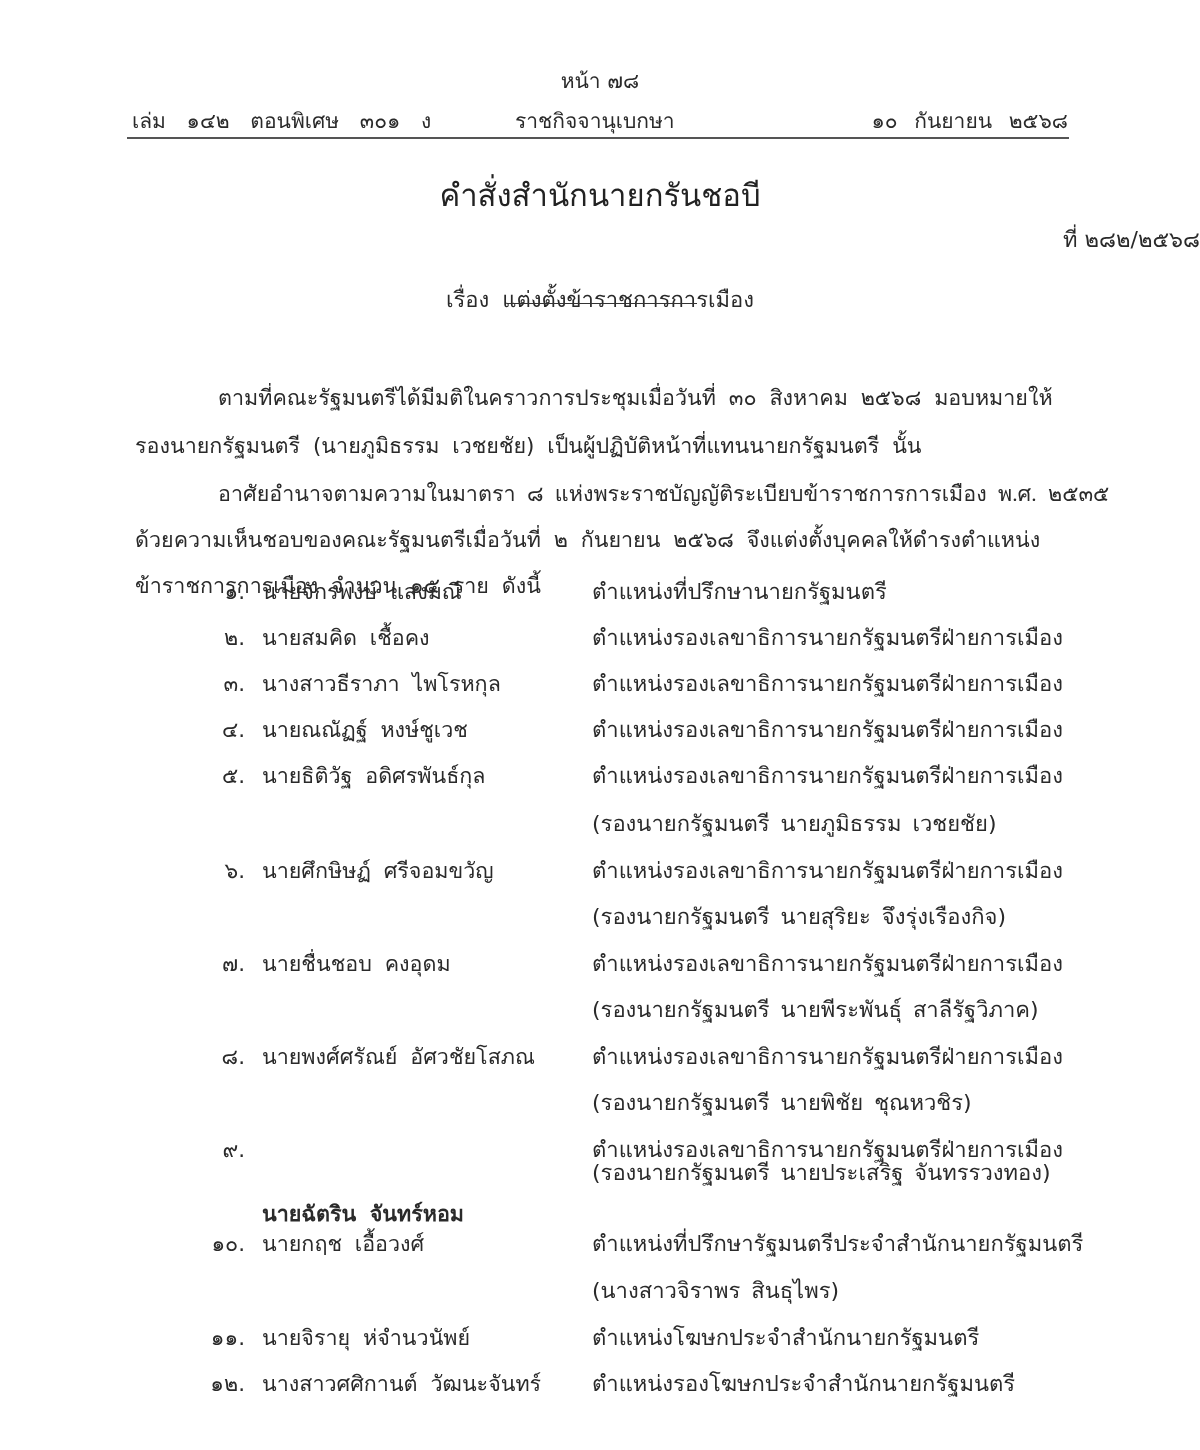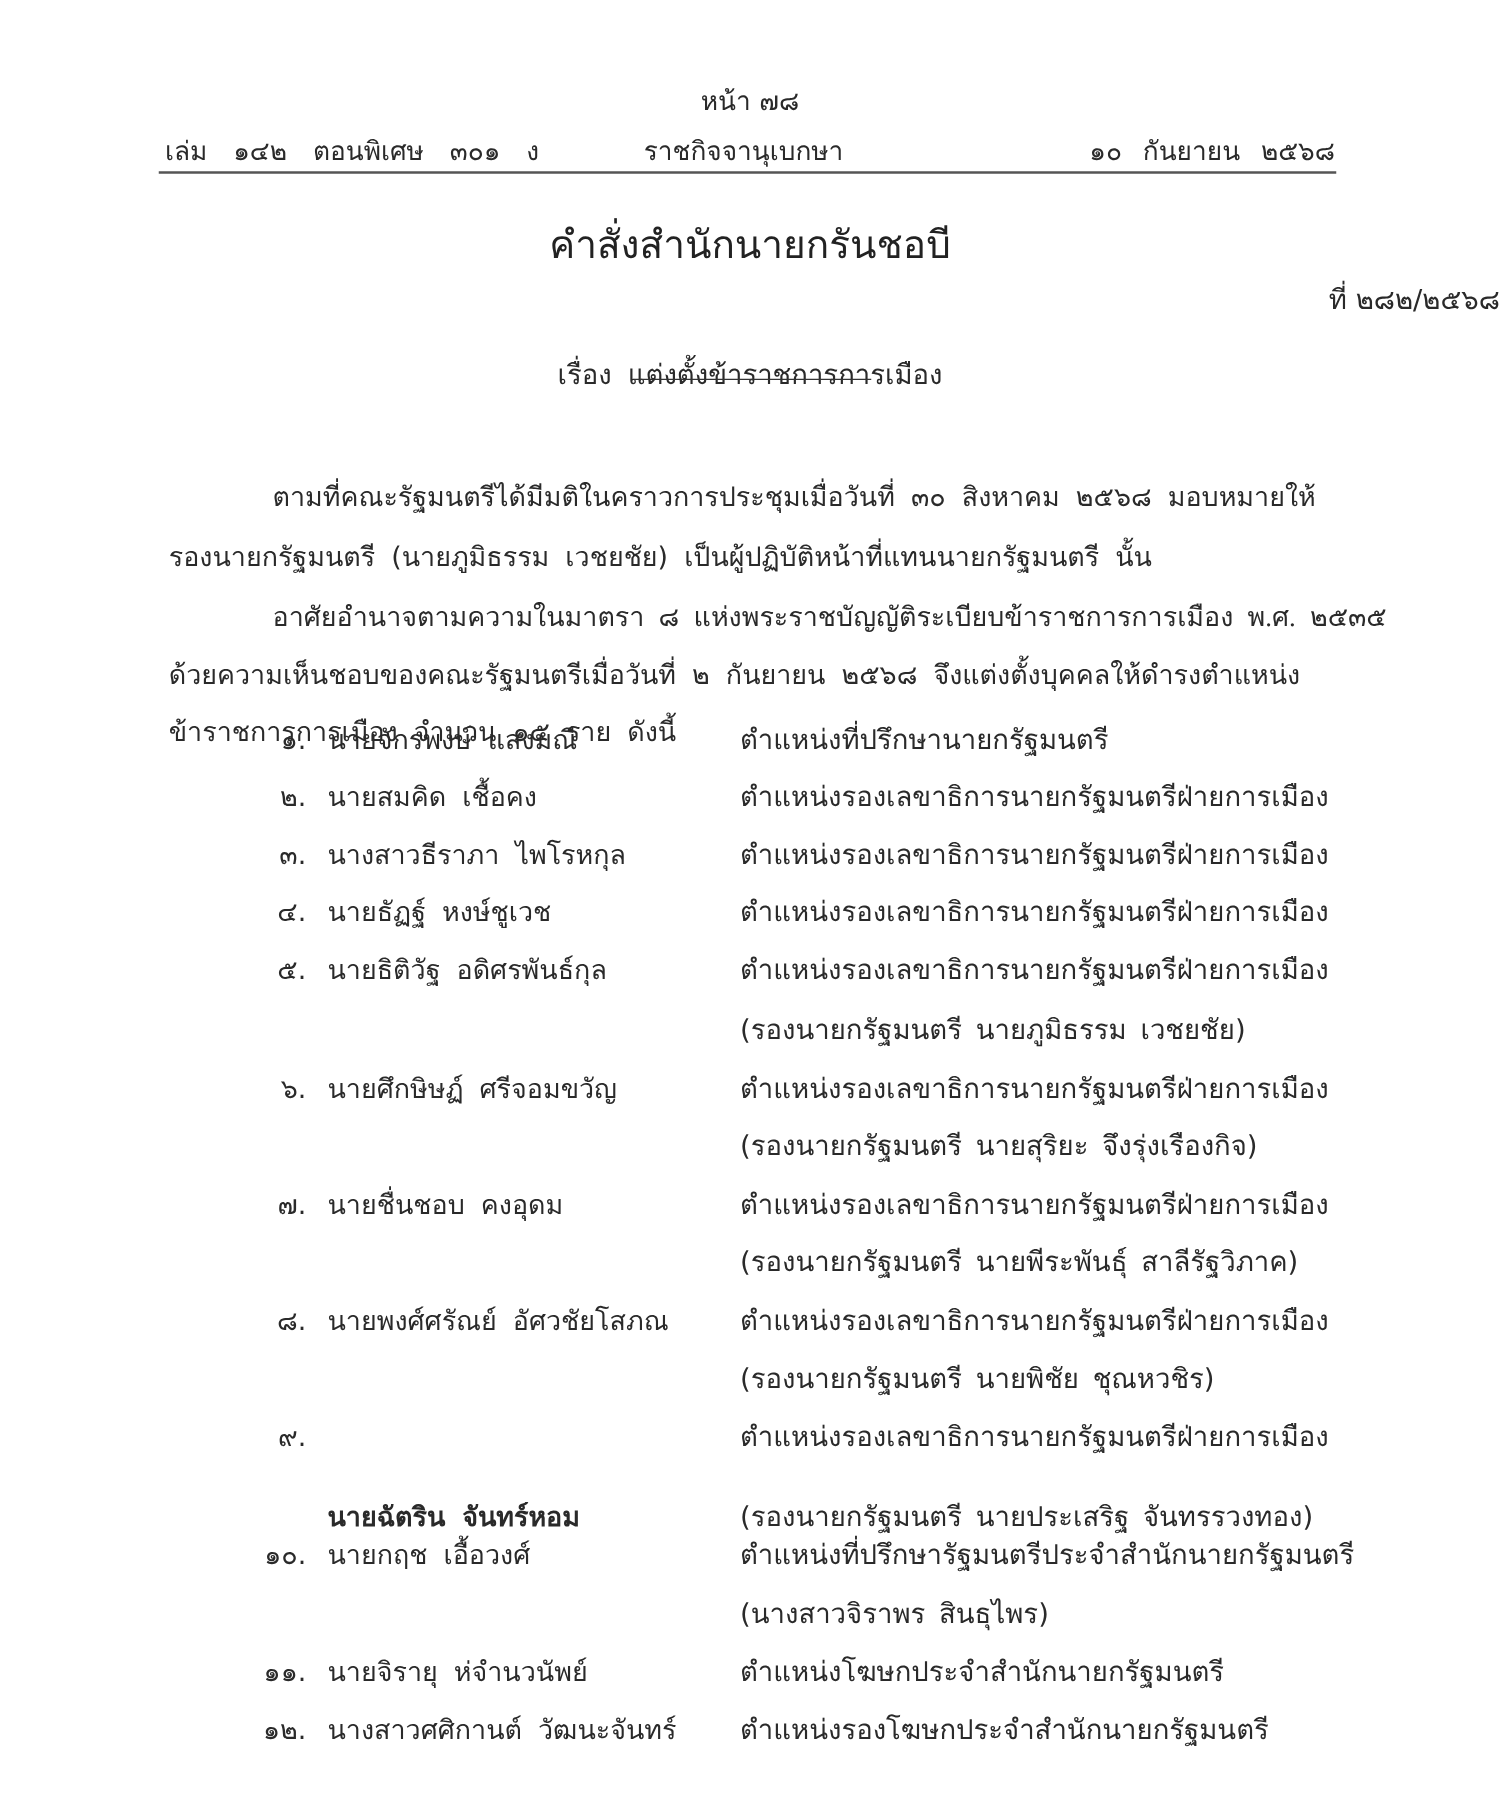--- a/index.html
+++ b/index.html
@@ -51,21 +51,21 @@
 
   <div class="abs num" style="top:620px; left:175px;">๒.</div>
   <div class="abs name" style="top:620px; left:262px;">นายสมคิด เชื้อคง</div>
   <div class="abs pos" style="top:620px;">ตำแหน่งรองเลขาธิการนายกรัฐมนตรีฝ่ายการเมือง</div>
 
   <div class="abs num" style="top:666px; left:175px;">๓.</div>
   <div class="abs name" style="top:666px; left:262px;">นางสาวธีราภา ไพโรหกุล</div>
   <div class="abs pos" style="top:666px;">ตำแหน่งรองเลขาธิการนายกรัฐมนตรีฝ่ายการเมือง</div>
 
   <div class="abs num" style="top:712px; left:175px;">๔.</div>
-  <div class="abs name" style="top:712px; left:262px;">นายธัฏฐ์ หงษ์ชูเวช</div>
+  <div class="abs name" style="top:712px; left:262px;">นายณณัฏฐ์ หงษ์ชูเวช</div>
   <div class="abs pos" style="top:712px;">ตำแหน่งรองเลขาธิการนายกรัฐมนตรีฝ่ายการเมือง</div>
 
   <div class="abs num" style="top:758px; left:175px;">๕.</div>
   <div class="abs name" style="top:758px; left:262px;">นายธิติวัฐ อดิศรพันธ์กุล</div>
   <div class="abs pos" style="top:758px;">ตำแหน่งรองเลขาธิการนายกรัฐมนตรีฝ่ายการเมือง</div>
   <div class="abs pos" style="top:806px;">(รองนายกรัฐมนตรี นายภูมิธรรม เวชยชัย)</div>
 
   <div class="abs num" style="top:853px; left:175px;">๖.</div>
   <div class="abs name" style="top:853px; left:262px;">นายศึกษิษฏ์ ศรีจอมขวัญ</div>
   <div class="abs pos" style="top:853px;">ตำแหน่งรองเลขาธิการนายกรัฐมนตรีฝ่ายการเมือง</div>
@@ -77,21 +77,21 @@
   <div class="abs pos" style="top:992px;">(รองนายกรัฐมนตรี นายพีระพันธุ์ สาลีรัฐวิภาค)</div>
 
   <div class="abs num" style="top:1039px; left:175px;">๘.</div>
   <div class="abs name" style="top:1039px; left:262px;">นายพงศ์ศรัณย์ อัศวชัยโสภณ</div>
   <div class="abs pos" style="top:1039px;">ตำแหน่งรองเลขาธิการนายกรัฐมนตรีฝ่ายการเมือง</div>
   <div class="abs pos" style="top:1085px;">(รองนายกรัฐมนตรี นายพิชัย ชุณหวชิร)</div>
 
   <div class="abs num" style="top:1132px; left:175px;">๙.</div>
   <div class="abs name" style="top:1196px; left:262px;font-weight:bold;">นายฉัตริน จันทร์หอม</div>
   <div class="abs pos" style="top:1132px;">ตำแหน่งรองเลขาธิการนายกรัฐมนตรีฝ่ายการเมือง</div>
-  <div class="abs pos" style="top:1196px;">(รองนายกรัฐมนตรี นายประเสริฐ จันทรรวงทอง)</div>
+  <div class="abs pos" style="top:1155px;">(รองนายกรัฐมนตรี นายประเสริฐ จันทรรวงทอง)</div>
 
   <div class="abs num" style="top:1226px; left:175px;">๑๐.</div>
   <div class="abs name" style="top:1226px; left:262px;">นายกฤช เอื้อวงศ์</div>
   <div class="abs pos" style="top:1226px;">ตำแหน่งที่ปรึกษารัฐมนตรีประจำสำนักนายกรัฐมนตรี</div>
   <div class="abs pos" style="top:1273px;">(นางสาวจิราพร สินธุไพร)</div>
 
   <div class="abs num" style="top:1320px; left:175px;">๑๑.</div>
   <div class="abs name" style="top:1320px; left:262px;">นายจิรายุ ห่จำนวนัพย์</div>
   <div class="abs pos" style="top:1320px;">ตำแหน่งโฆษกประจำสำนักนายกรัฐมนตรี</div>
 

